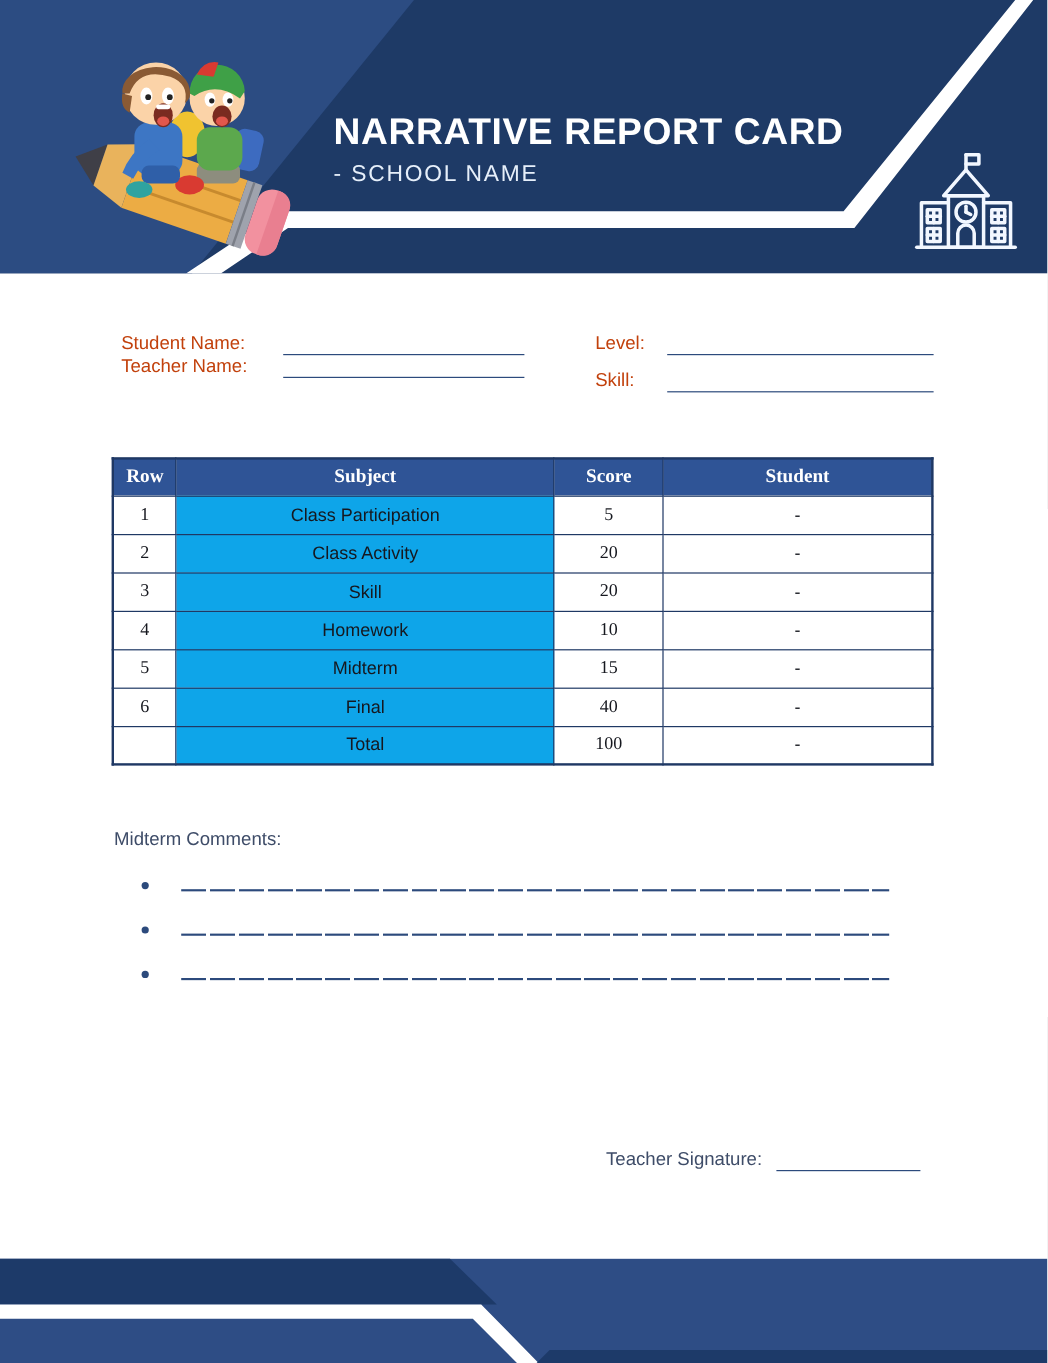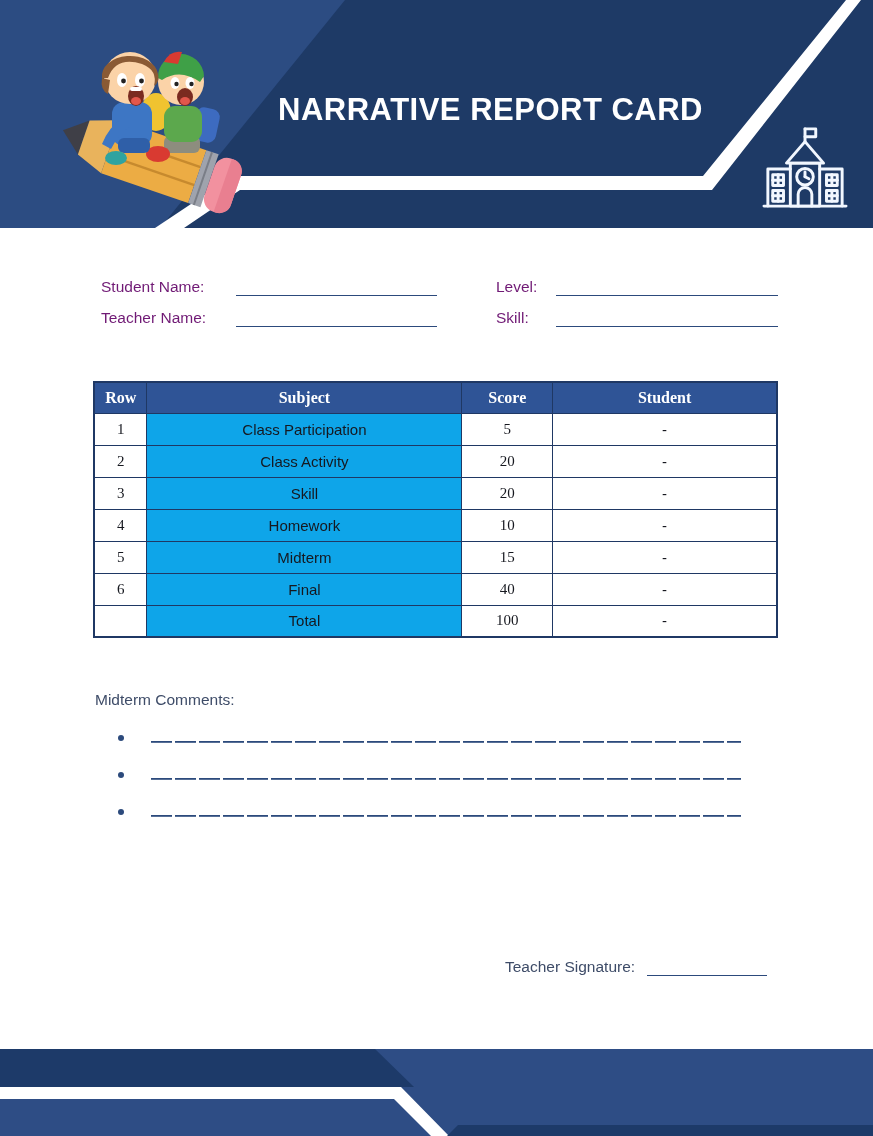--- a/index.html
+++ b/index.html
@@ -16,25 +16,25 @@
   .titles { position:absolute; left:278px; top:92px; }
   .title { font-size:31px; font-weight:800; letter-spacing:.5px; color:#ffffff;
            font-family:"Liberation Sans", sans-serif; }
   .subtitle { margin-top:7px; font-size:19px; font-weight:500; letter-spacing:1.5px;
               color:#e6effa; }
   .illustration { position:absolute; left:52px; top:26px; width:192px; height:188px; }
   .school-icon { position:absolute; left:760px; top:124px; width:90px; height:86px; }
 
   
   .field { position:absolute; display:flex; align-items:flex-end; height:24px; }
-  .field .lbl { font-size:15.5px; font-weight:500; color:#701a75; }
+  .field .lbl { font-size:15.5px; font-weight:500; color:#c2410c; }
   .field .line { border-bottom:1.6px solid #2c4a7c; height:20px; }
   .f1 { left:101px; top:272px; } .f1 .lbl{ width:135px; } .f1 .line{ width:201px; }
   .f2 { left:496px; top:272px; } .f2 .lbl{ width:60px; }  .f2 .line{ width:222px; }
-  .f3 { left:101px; top:303px;align-items:flex-end; } .f3 .lbl{ width:135px; } .f3 .line{ width:201px; }
+  .f3 { left:101px; top:291px;align-items:flex-end; } .f3 .lbl{ width:135px; } .f3 .line{ width:201px; }
   .f4 { left:496px; top:303px; } .f4 .lbl{ width:60px; }  .f4 .line{ width:222px; }
 
   
   table.scores { position:absolute; left:93px; top:381px; width:685px;
                  border-collapse:collapse; border:2px solid #1f3864; }
   table.scores th {
     background:#2f5496; color:#ffffff; font-family:"Liberation Serif", serif;
     font-weight:700; font-size:16px; height:31px; border:1px solid #1f3864;
   }
   table.scores td {
@@ -124,20 +124,21 @@
         <circle cx="71.5" cy="55" r="2.4" fill="#222222"></circle>
         <circle cx="89.5" cy="55" r="2.4" fill="#222222"></circle>
         <ellipse cx="84" cy="70" rx="8" ry="10" fill="#7a2b20"></ellipse>
         <rect x="78" y="61" width="12" height="4" rx="2" fill="#ffffff"></rect>
         <ellipse cx="84" cy="75" rx="5" ry="4" fill="#e2574c"></ellipse>
       </g>
     </svg>
 
     <div class="titles">
       <div class="title">NARRATIVE REPORT CARD</div>
+      <div class="subtitle">- SCHOOL NAME</div>
     </div>
 
     <svg class="school-icon" viewBox="0 0 92 88" fill="none" stroke="#f2f7ff" stroke-width="3" stroke-linejoin="round" stroke-linecap="round">
       <line x1="46" y1="18" x2="46" y2="5"></line>
       <polyline points="46,5 57,5 57,13 46,13"></polyline>
       <polygon points="27,40 46,18 65,40"></polygon>
       <rect x="31" y="40" width="30" height="44"></rect>
       <circle cx="46" cy="54" r="8.5"></circle>
       <line x1="46" y1="54" x2="46" y2="49"></line>
       <line x1="46" y1="54" x2="50" y2="56"></line>

